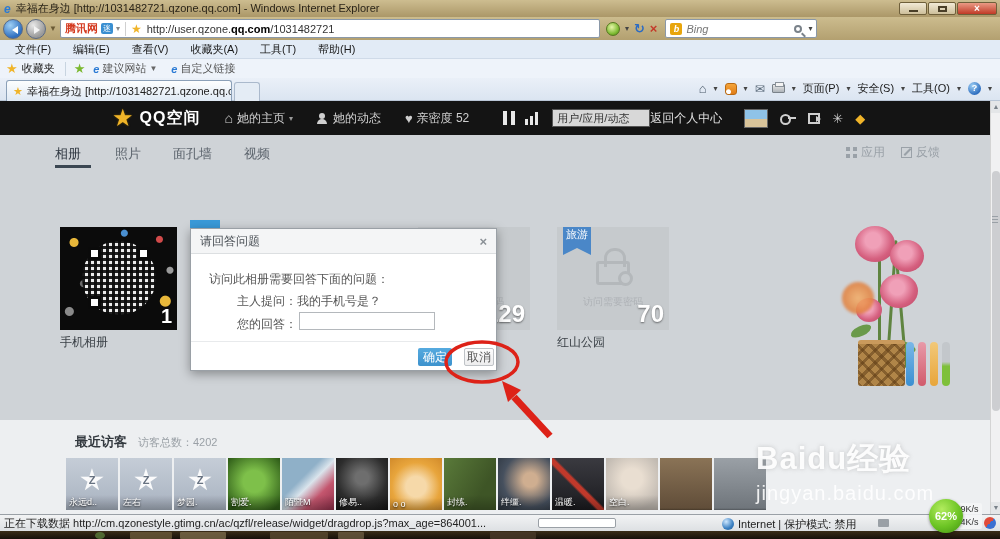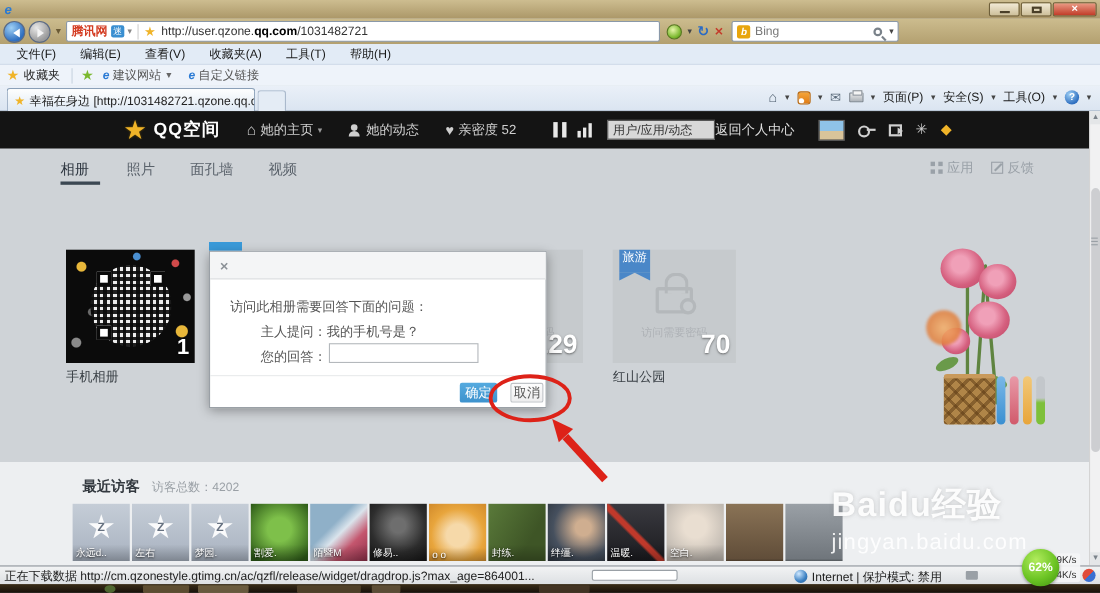--- a/index.html
+++ b/index.html
@@ -33,21 +33,21 @@
   .sep-v{width:1px;height:14px;background:#d0d0d0;margin-right:5px}
   .gold-star{color:#f0b429;font-size:12px;margin-right:5px}
   .url{color:#333;white-space:nowrap}
   .url b{color:#000}
   .addr-ctrl{display:flex;align-items:center;margin-left:6px;gap:5px}
   .ic-compat{width:14px;height:14px;border-radius:50%;background:radial-gradient(circle at 40% 35%,#e6f5a8,#7ab82e 65%,#4a7a1a);border:1px solid #55771f}
   .ic-refresh{color:#2a6bc4;font-size:13px;font-weight:bold}
   .ic-stop{color:#c43a2a;font-size:13px;font-weight:bold}
   .bingbox{height:19px;background:#fff;border:1px solid #8a98a8;border-radius:2px;width:152px;margin-left:8px;display:flex;align-items:center;padding:0 4px}
   .bing-logo{width:12px;height:12px;background:#e8a50c;border-radius:2px;color:#fff;font-weight:bold;font-style:italic;font-size:9px;text-align:center;line-height:12px;margin-right:4px}
-  .bing-text{color:#777;flex:1}
+  .bing-text{color:#777;font-style:italic;flex:1}
   .ic-mag{width:8px;height:8px;border:2px solid #7a828a;border-radius:50%;position:relative;margin-right:6px}
   .ic-mag::after{content:"";position:absolute;width:5px;height:2px;background:#7a828a;transform:rotate(45deg);left:5px;top:7px}
 
   
   .menubar{left:0;top:40px;width:1000px;height:19px;background:#e2ebf6;border-bottom:1px solid #cfdae8;display:flex;align-items:center;padding-left:4px}
   .menu-item{padding:0 11px;color:#1a1a1a}
 
   
   .favbar{left:0;top:59px;width:1000px;height:19px;background:#eef3fa;display:flex;align-items:center;padding-left:6px}
   .fav-star{color:#f0b429;font-size:13px;margin-right:4px}
@@ -215,20 +215,21 @@
   
   .annot{left:0;top:0;width:1000px;height:539px;z-index:50;pointer-events:none}
 </style>
 </head>
 <body>
 
 <div id="screen">
 
   <div class="abs titlebar">
     <span class="ie-e">e</span>
+    <span class="title-text">幸福在身边 [http://1031482721.qzone.qq.com] - Windows Internet Explorer</span>
     <span class="winbtns">
       <span class="wbtn">
           <span class="g-min"></span>
         </span>
       <span class="wbtn">
           <span class="g-max"></span>
         </span>
       <span class="wbtn close">×</span>
     </span>
   </div>
@@ -398,20 +399,21 @@
     <span class="abs stick" style="left:906px;background:linear-gradient(#7ab8e8,#3a8fd1)"></span>
     <span class="abs stick" style="left:918px;background:linear-gradient(#e89aa8,#d15a6b)"></span>
     <span class="abs stick" style="left:930px;background:linear-gradient(#f2c878,#e8a53a)"></span>
     <span class="abs stick" style="left:942px;background:linear-gradient(#c3c7cb 45%,#7ec03a 55%)"></span>
   </div>
 
   <div class="abs hidden-tab"></div>
 
   <div class="abs dialog">
     <div class="dlg-head">
+      <span class="dlg-title">请回答问题</span>
       <span class="dlg-close">×</span>
     </div>
     <span class="dlg-line1">访问此相册需要回答下面的问题：</span>
     <span class="dlg-line2">主人提问：我的手机号是？</span>
     <span class="dlg-anslabel">您的回答：</span>
     <input class="dlg-input" style="">
     <span class="dlg-footline"></span>
     <span class="btn-ok">确定</span>
     <span class="btn-cancel">取消</span>
   </div>

